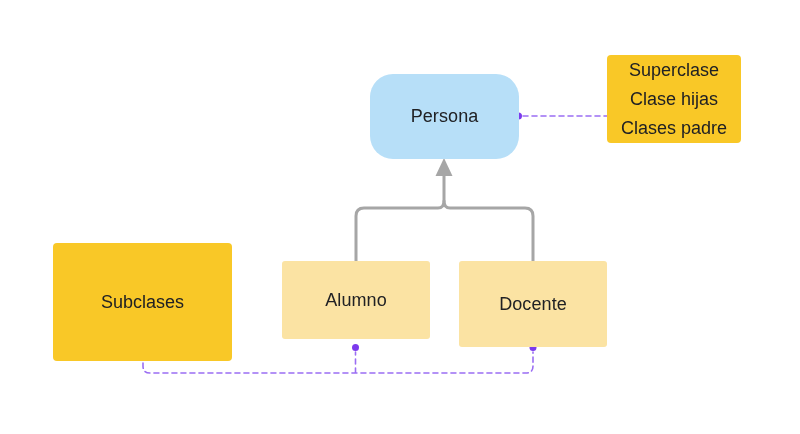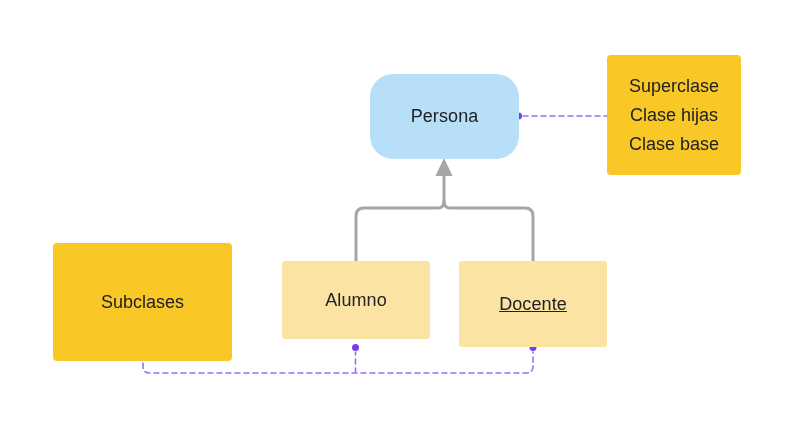--- a/index.html
+++ b/index.html
@@ -31,35 +31,35 @@
     justify-content: center;
     border-radius: 3px;
     font-size: 18px;
     color: var(--text, #202124);
     letter-spacing: 0.1px;
   }
   .node-blue { background: var(--superclass-fill, #b7dff8); border-radius: 23px; }
   .node-cream { background: var(--subclass-fill, #fbe3a3); }
   #persona { left: 370px; top: 74px;  width: 149px; height: 85px; }
   #alumno  { left: 282px; top: 261px; width: 148px; height: 78px; }
-  #docente { left: 459px; top: 261px; width: 148px; height: 86px; text-decoration: underline; }
+  #docente { left: 459px; top: 261px; width: 148px; height: 86px; }
   .note {
     position: absolute;
     display: flex;
     flex-direction: column;
     align-items: center;
     justify-content: center;
     background: var(--note-fill, #f9c827);
     border-radius: 4px;
     color: var(--text, #202124);
     font-size: 18px;
     line-height: 29px;
     text-align: center;
   }
-  #note-superclase { left: 607px; top: 55px;  width: 134px; height: 120px; }
+  #note-superclase { left: 607px; top: 55px;  width: 134px; height: 88px; }
   #note-subclases  { left: 53px;  top: 243px; width: 179px; height: 118px; gap: 16px; }
   svg.overlay {
     position: absolute;
     left: 0; top: 0;
     width: 800px; height: 434px;
     pointer-events: none;
   }
   .conn-gray {
     stroke: var(--connector-gray, #a6a6a6);
     stroke-width: 3;
@@ -105,20 +105,20 @@
     <span>Alumno</span>
   </div>
 
   <div class="node node-cream" id="docente">
     <span>Docente</span>
   </div>
 
   <div class="note" id="note-superclase">
     <span>Superclase</span>
     <span>Clase hijas</span>
-    <span>Clase base</span>
+    <span>Clases padre</span>
   </div>
 
   <div class="note" id="note-subclases">
     <span>Subclases</span>
   </div>
 
 </div>
 
 </body></html>

